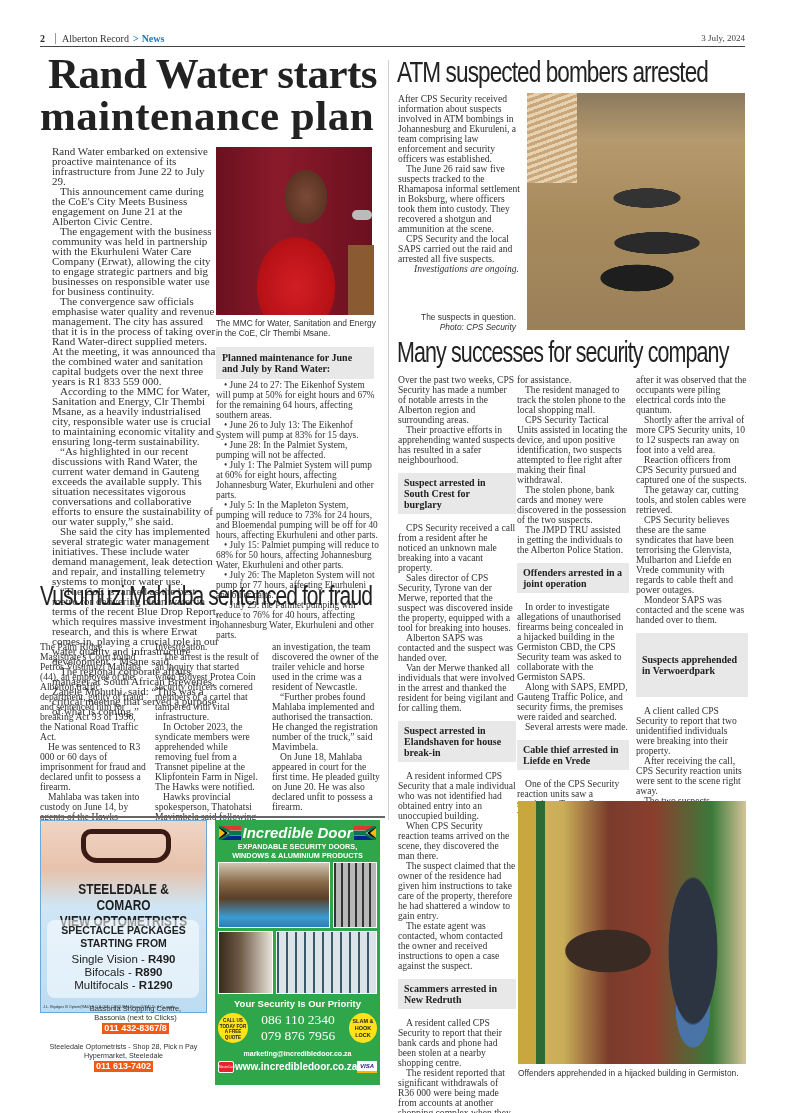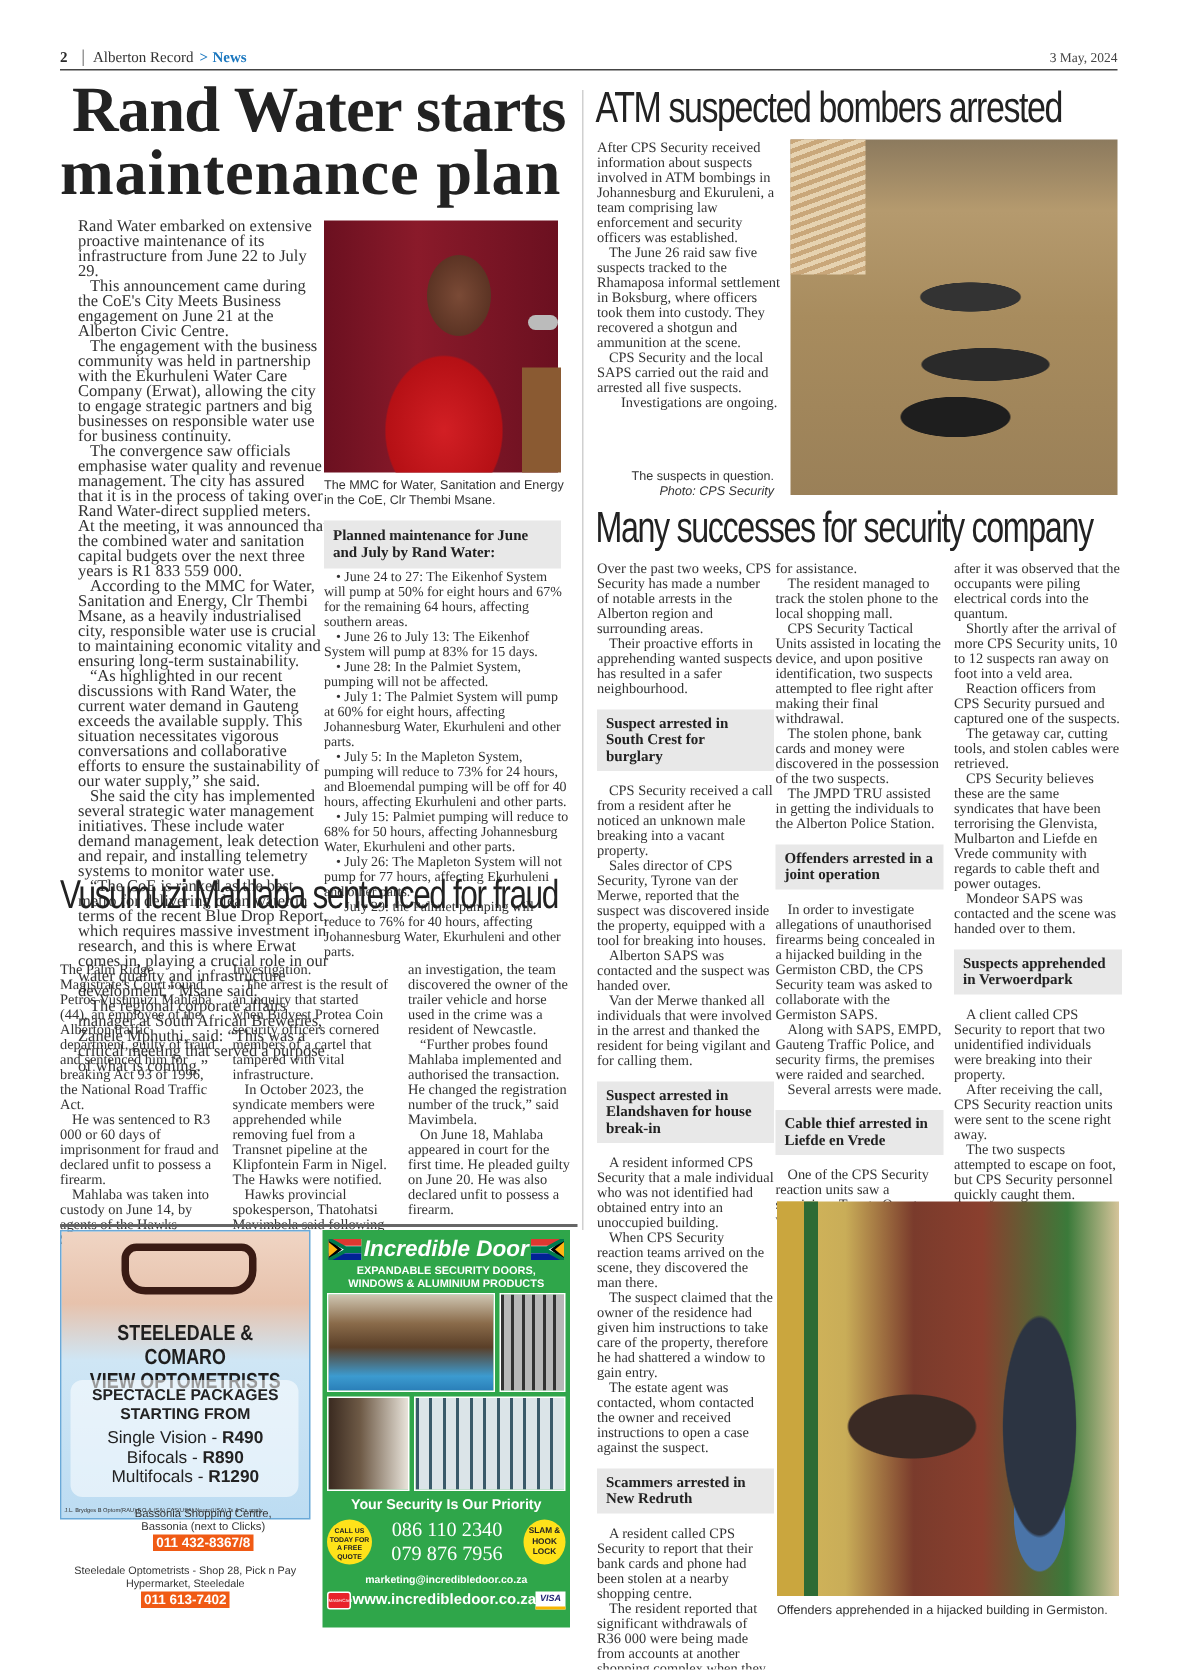--- a/index.html
+++ b/index.html
@@ -34,21 +34,21 @@
   .ad-right { left: 215px; top: 820px; width: 165px; height: 265px; background: #2fa64a; }
 </style>
 </head>
 <body>
 
 <div class="abs header">
   <span class="pg-num">2</span>
   <span class="pub">Alberton Record</span>
   <span class="sect" style="margin-left:4px;">&gt;</span>
   <span class="sect">News</span>
-  <span class="date">3 May, 2024</span>
+  <span class="date">3 July, 2024</span>
 </div>
 
 <div class="abs rand-title">
   <div style="white-space:nowrap;text-align:center;">Rand Water starts</div>
   <div style="white-space:nowrap; letter-spacing:0.5px;">maintenance plan</div>
 </div>
 
 <div class="abs body-text" style="left:52px; top:146px; width:168px; font-size:11px;">
   <p class="first">Rand Water embarked on extensive proactive maintenance of its infrastructure from June 22 to July 29.</p>
   <p>This announcement came during the CoE's City Meets Business engagement on June 21 at the Alberton Civic Centre.</p>
@@ -173,21 +173,21 @@
 </div>
 
 <div class="abs col-divider"></div>
 
 <div class="abs cond-title" style="left:397px; top:57px; font-size:29px; line-height:30px; transform:scaleX(0.78);">ATM suspected bombers arrested</div>
 
 <div class="abs body-text" style="left:398px; top:94px; width:126px;">
   <p class="first">After CPS Security received information about suspects involved in ATM bombings in Johannesburg and Ekuruleni, a team comprising law enforcement and security officers was established.</p>
   <p>The June 26 raid saw five suspects tracked to the Rhamaposa informal settlement in Boksburg, where officers took them into custody. They recovered a shotgun and ammunition at the scene.</p>
   <p>CPS Security and the local SAPS carried out the raid and arrested all five suspects.</p>
-  <p style="text-indent:16px;">Investigations are ongoing.</p>
+  <p style="text-indent:16px;font-style:italic;">Investigations are ongoing.</p>
 </div>
 
 <div class="abs" style="left:527px; top:93px; width:218px; height:237px; background:
   radial-gradient(ellipse 60px 22px at 110px 185px, #1e1e1e 0%, #1e1e1e 60%, transparent 62%),
   radial-gradient(ellipse 70px 18px at 130px 150px, #2a2a2a 0%, #2a2a2a 60%, transparent 62%),
   radial-gradient(ellipse 55px 16px at 120px 105px, #333 0%, #333 60%, transparent 62%),
   linear-gradient(180deg, #8c7a5e 0%, #b59a6e 20%, #a88c5e 50%, #9a8058 100%);"></div>
 <div class="abs" style="left:527px; top:93px; width:50px; height:90px; background:repeating-linear-gradient(160deg,#c9a77a 0 3px,#e6d2b0 3px 6px);"></div>
 <div class="abs caption" style="left:420px; top:312px; width:96px; text-align:right;">
   <div>The suspects in question.</div>
@@ -229,21 +229,21 @@
   <p>Backup was summoned</p>
 </div>
 
 <div class="abs body-text" style="left:636px; top:375px; width:112px;">
   <p class="first">after it was observed that the occupants were piling electrical cords into the quantum.</p>
   <p>Shortly after the arrival of more CPS Security units, 10 to 12 suspects ran away on foot into a veld area.</p>
   <p>Reaction officers from CPS Security pursued and captured one of the suspects.</p>
   <p>The getaway car, cutting tools, and stolen cables were retrieved.</p>
   <p>CPS Security believes these are the same syndicates that have been terrorising the Glenvista, Mulbarton and Liefde en Vrede community with regards to cable theft and power outages.</p>
   <p>Mondeor SAPS was contacted and the scene was handed over to them.</p>
-  <div class="subhead" style="margin:8px 0 9px 0; padding:4px 6px;">Suspects apprehended in Verwoerdpark</div>
+  <div class="subhead" style="margin:8px 0 9px 0; padding:21px 6px;">Suspects apprehended in Verwoerdpark</div>
   <p>A client called CPS Security to report that two unidentified individuals were breaking into their property.</p>
   <p>After receiving the call, CPS Security reaction units were sent to the scene right away.</p>
   <p>The two suspects attempted to escape on foot, but CPS Security personnel quickly caught them.</p>
   <p>Stolen solar lights, spotlights and house breaking equipment was recovered.</p>
 </div>
 
 <div class="abs" style="left:518px; top:801px; width:228px; height:263px; background:
   linear-gradient(90deg, #caa63e 0%, #caa63e 8%, #2e6b34 8%, #2e6b34 12%, transparent 12%),
   radial-gradient(ellipse 40px 120px at 175px 150px, #2c3442 0%, #2c3442 60%, transparent 62%),
   radial-gradient(ellipse 28px 60px at 175px 210px, #4a74a8 0%, #4a74a8 60%, transparent 62%),

